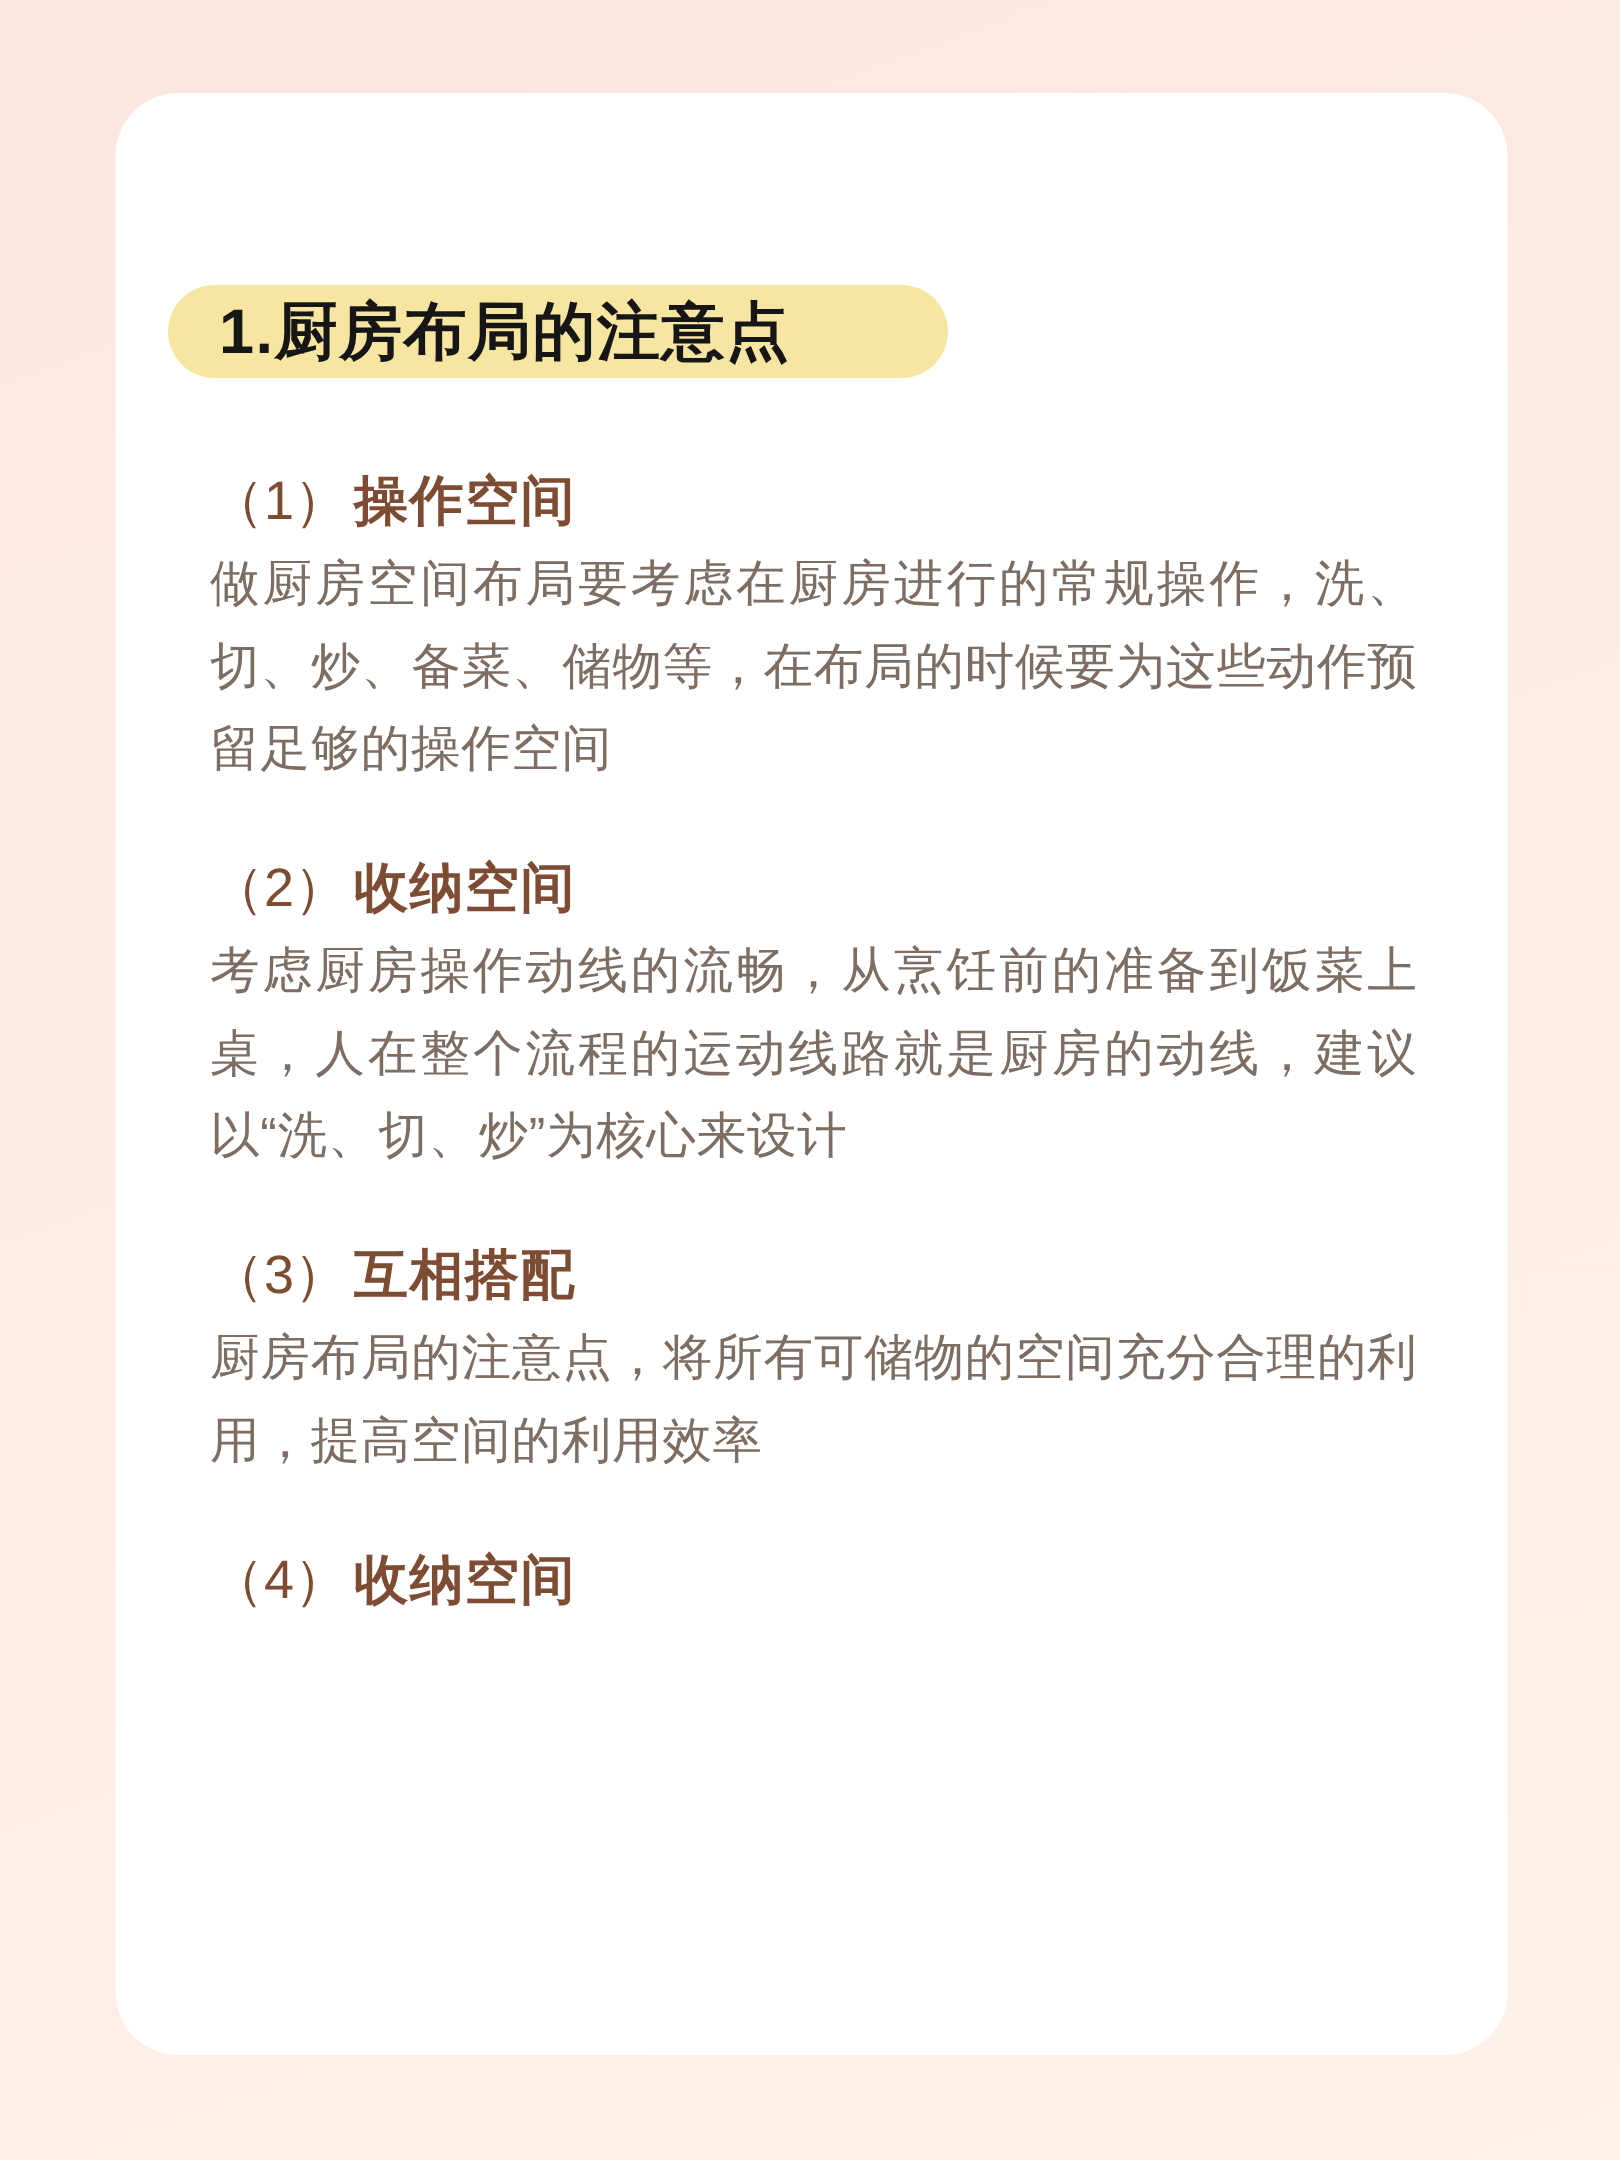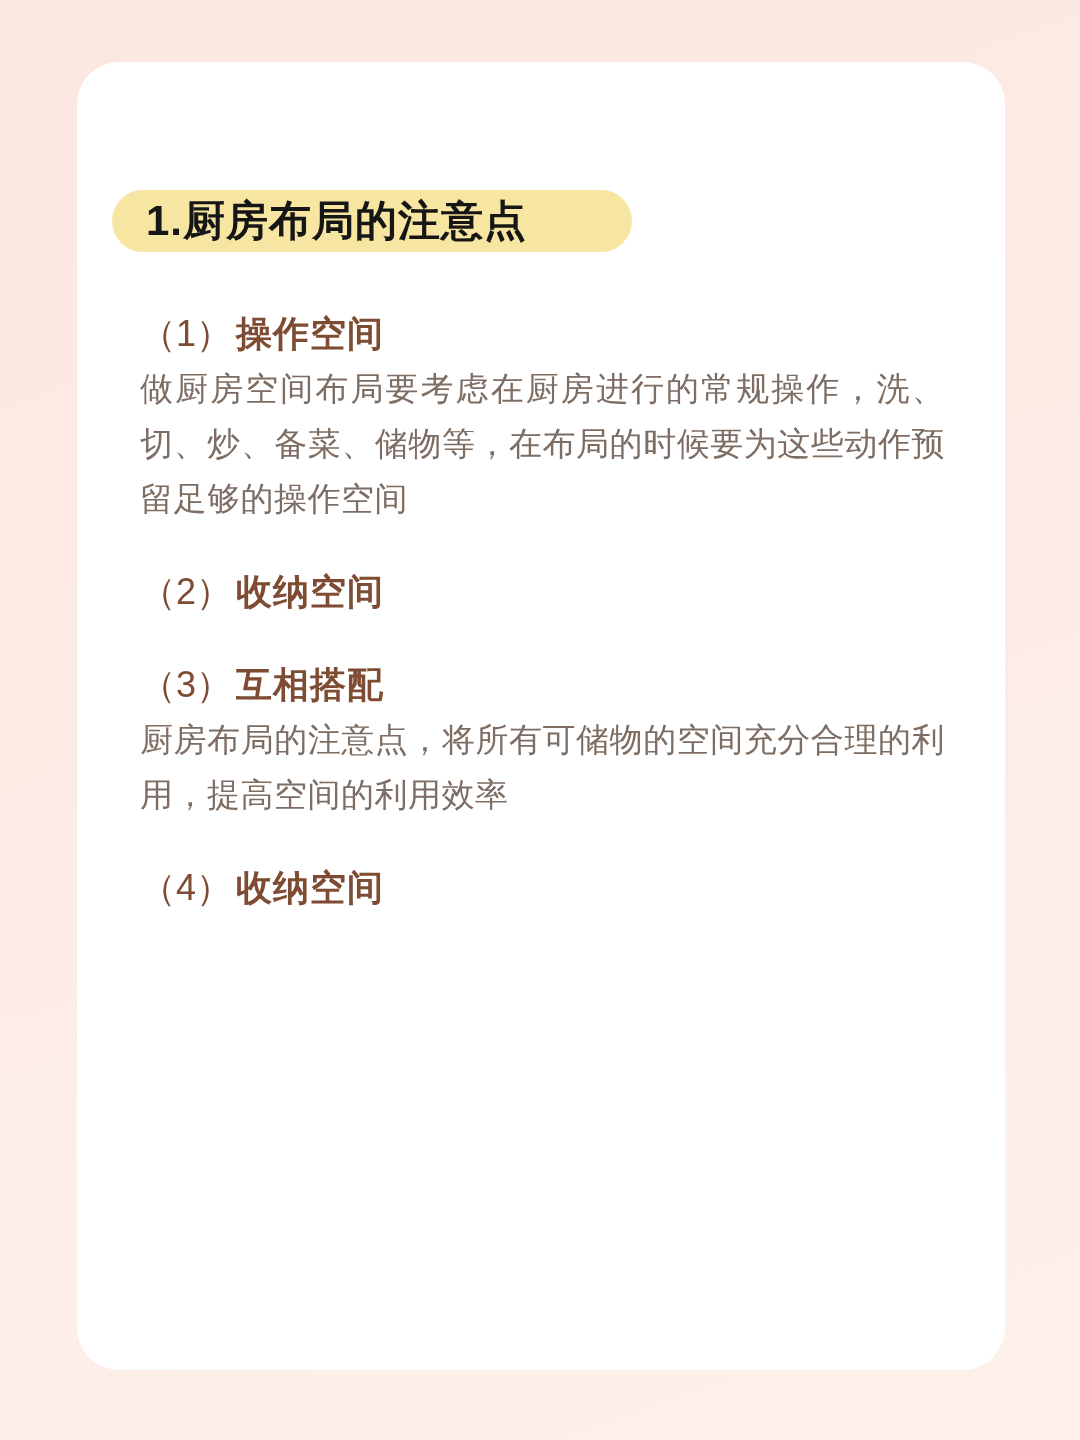--- a/index.html
+++ b/index.html
@@ -93,20 +93,21 @@
     <div class="section-heading">
       <span class="section-number">（1）</span><span class="section-title">操作空间</span>
     </div>
     <div class="section-paragraph"><span class="seg">做厨房空间布局要考虑在厨房进行的常规操作，洗、切、炒、备菜、储物等，在布局的时候要为这些动作预留足够的操作空间</span></div>
   </div>
 
   <div class="section">
     <div class="section-heading">
       <span class="section-number">（2）</span><span class="section-title">收纳空间</span>
     </div>
+    <div class="section-paragraph"><span class="seg">考虑厨房操作动线的流畅，从烹饪前的准备到饭菜上桌，人在整个流程的运动线路就是厨房的动线，建议以“洗、切、炒”为核心来设计</span></div>
   </div>
 
   <div class="section">
     <div class="section-heading">
       <span class="section-number">（3）</span><span class="section-title">互相搭配</span>
     </div>
     <div class="section-paragraph"><span class="seg">厨房布局的注意点，将所有可储物的空间充分合理的利用，提高空间的利用效率</span></div>
   </div>
 
   <div class="section">

